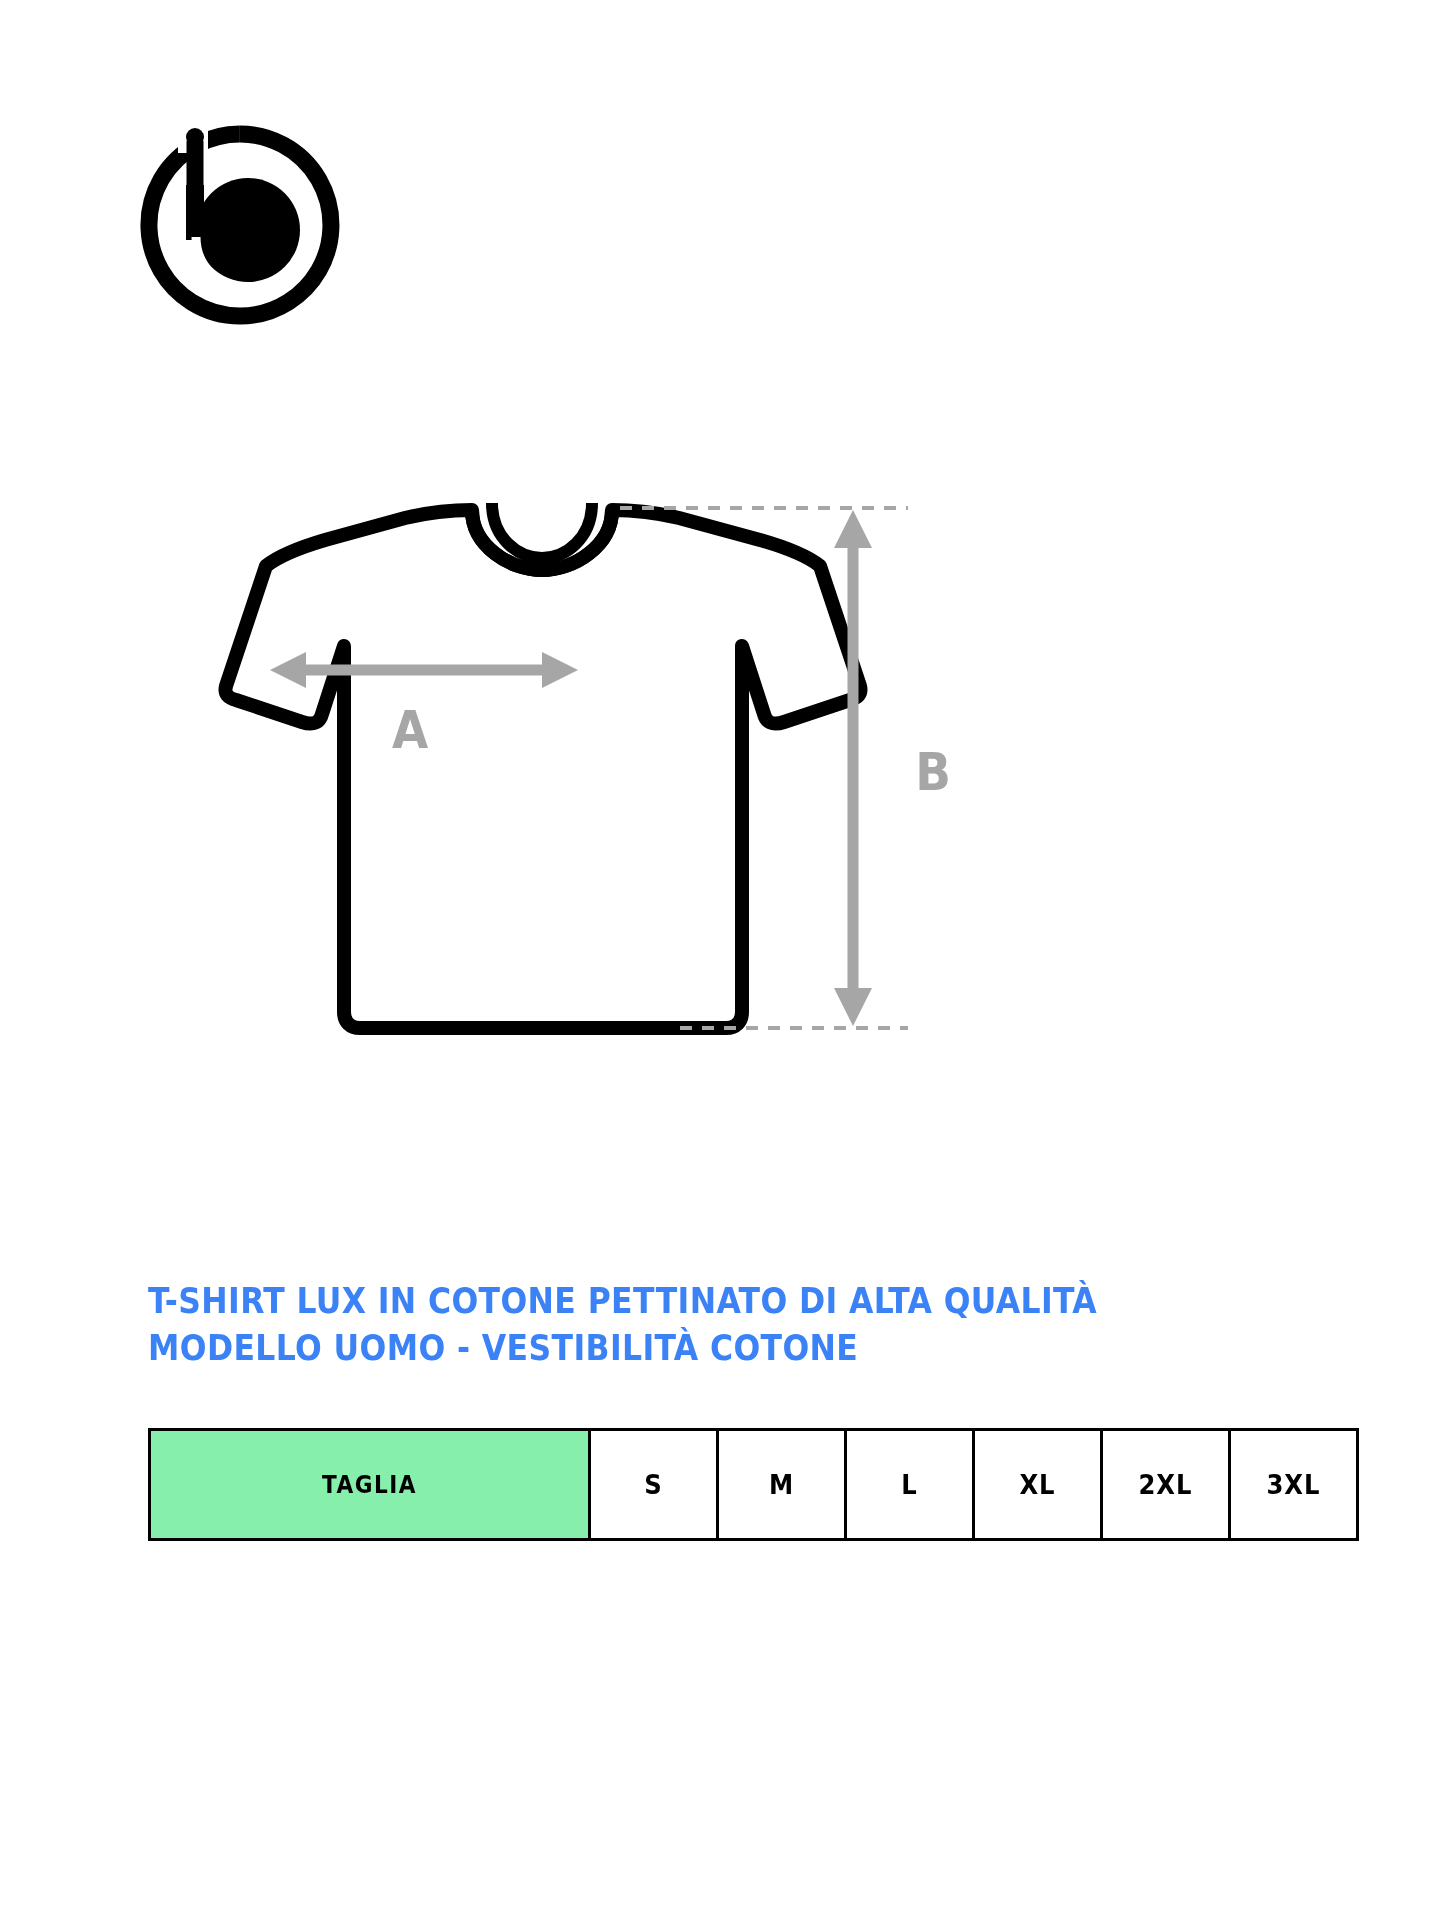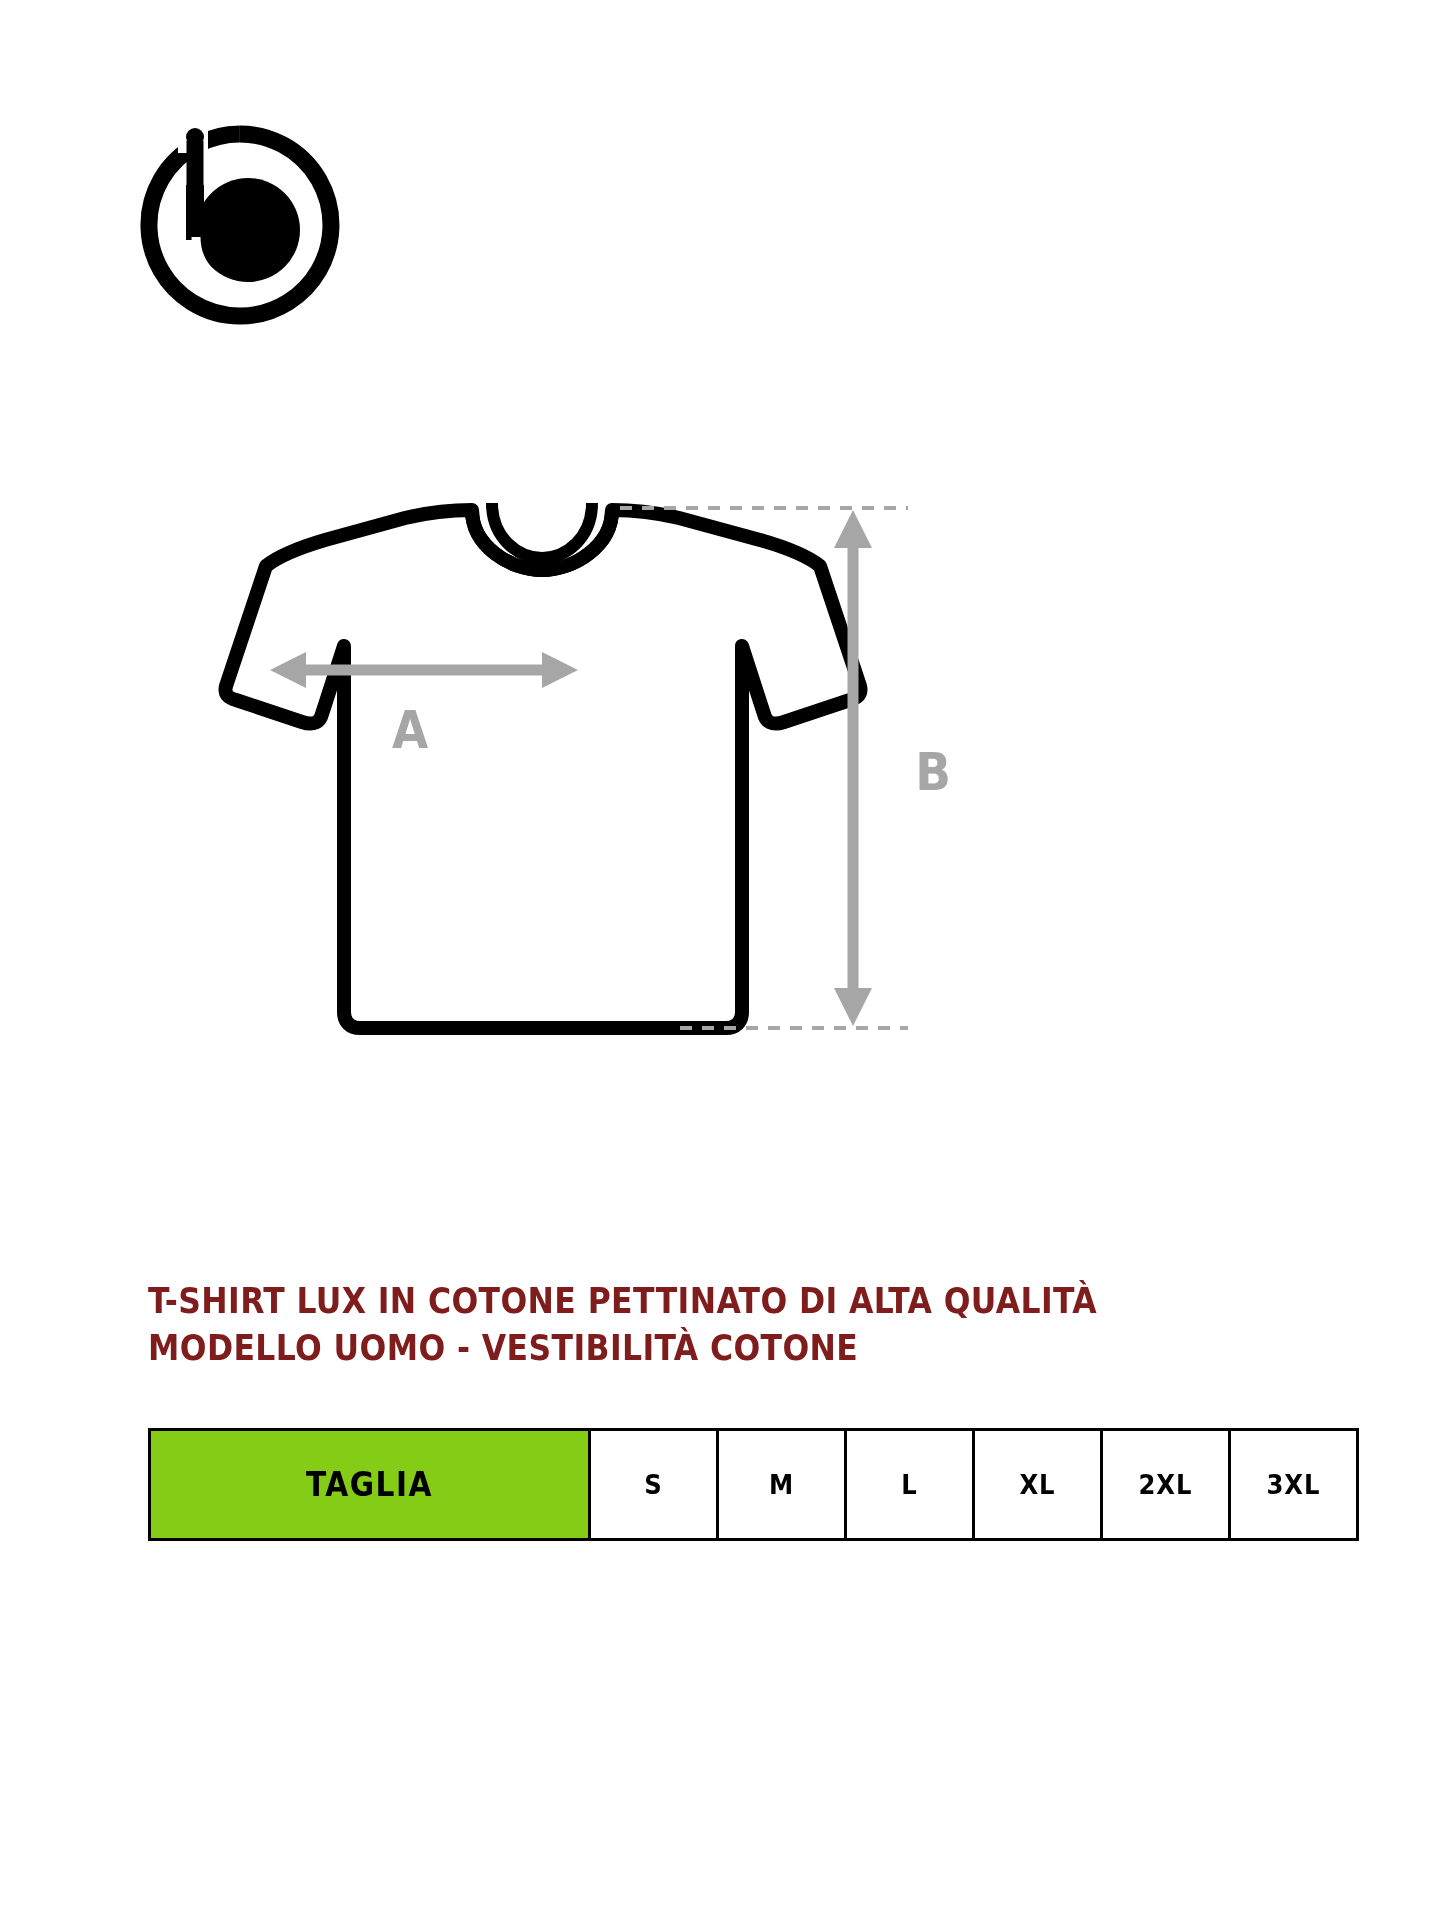--- a/index.html
+++ b/index.html
@@ -39,21 +39,21 @@
   .heading {
     position: absolute;
     left: 148px;
     top: 1278px;
     width: 1200px;
     font-family: "DejaVu Sans Condensed", "Liberation Sans", sans-serif;
     font-weight: bold;
     font-size: 35px;
     line-height: 1.35;
     letter-spacing: 0.4px;
-    color: #7f1d1d;
+    color: #3b82f6;
   }
   .heading div { white-space: nowrap; }
 
   
   .size-table {
     position: absolute;
     left: 148px;
     top: 1428px;
     border-collapse: collapse;
     font-family: "DejaVu Sans Condensed", "Liberation Sans", sans-serif;
@@ -63,23 +63,23 @@
   .size-table td {
     border: 3px solid #000;
     text-align: center;
     vertical-align: middle;
     font-size: 27px;
     letter-spacing: 1px;
     height: 110px;
     background: #ffffff;
   }
   .size-table td.rowlabel {
-    background: #84cc16;
+    background: #86efac;
     width: 440px;
-    font-size: 33px;
+    font-size: 24px;
     letter-spacing: 1.5px;
   }
   .size-table td.val { width: 128px; }
 </style>
 </head>
 <body>
 
 <div class="logo-wrap">
   <svg width="200" height="200" viewBox="0 0 200 200" xmlns="http://www.w3.org/2000/svg">
 

